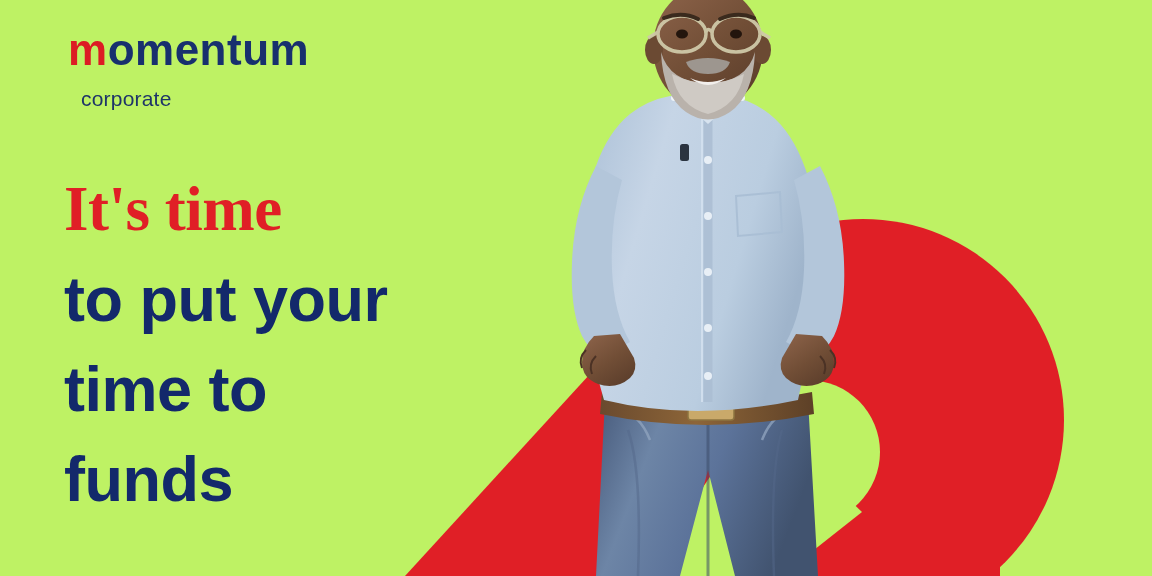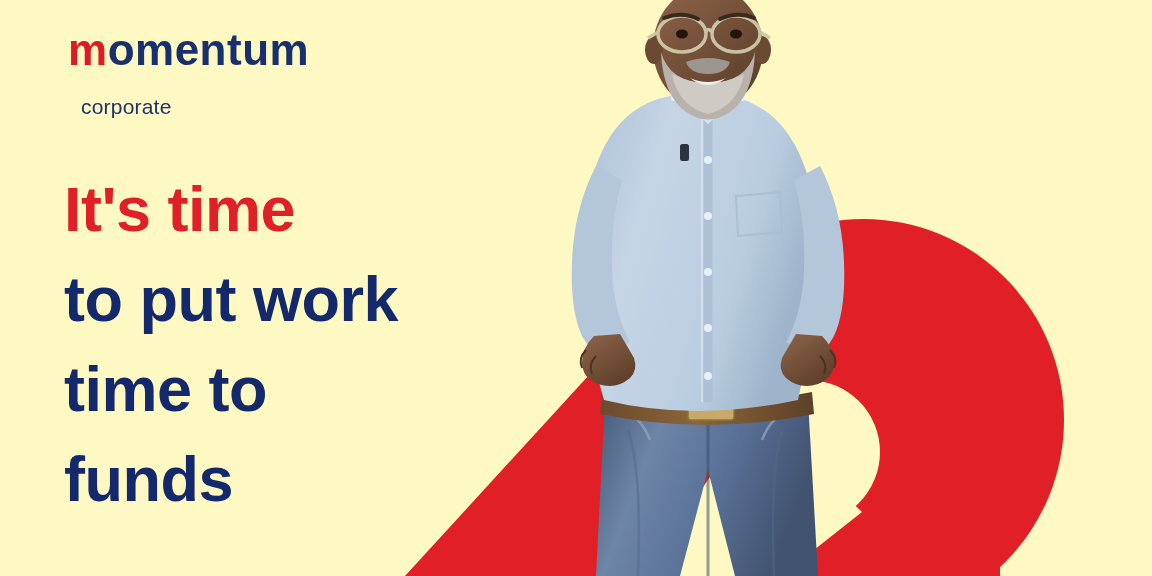--- a/index.html
+++ b/index.html
@@ -9,21 +9,21 @@
     background: #ffffff;
   }
   body {
     font-family: "Liberation Sans", sans-serif;
   }
 
   #slide {
     position: relative;
     width: 1152px;
     height: 576px;
-    background: #fef9c3;
+    background: #bef264;
     overflow: hidden;
   }
 
   
   .brand-device {
     position: absolute;
     left: 0;
     top: 0;
     width: 1152px;
     height: 576px;
@@ -47,21 +47,21 @@
     line-height: 1;
     white-space: nowrap;
   }
   .logo-m {
     color: #DC1C24;
   }
   .logo-rest {
     color: #18306E;
   }
   .logo-sub {
-    margin-top: 24px;
+    margin-top: 16px;
     margin-left: 13px;
     font-size: 21px;
     font-weight: normal;
     letter-spacing: 0.2px;
     color: #1E3468;
     line-height: 1;
   }
 
   
   .headline {
@@ -75,20 +75,21 @@
   .headline-line {
     display: block;
     font-size: 63px;
     font-weight: bold;
     line-height: 1.43;
     letter-spacing: -0.5px;
     white-space: nowrap;
   }
   .headline-line.accent {
     color: #E01F26;
+    font-family: Liberation Serif, serif;
   }
   .headline-line.primary {
     color: #13296B;
   }
 
   
   .presenter {
     position: absolute;
     left: 520px;
     top: 0px;
@@ -230,18 +231,18 @@
     <path d="M200 19 q18 -8 34 -1" stroke="#3a2a1d" stroke-width="4" fill="none" stroke-linecap="round"></path>
   </svg>
 
   <div class="logo-block">
     <div class="logo-wordmark"><span class="logo-m">m</span><span class="logo-rest">omentum</span></div>
     <div class="logo-sub">corporate</div>
   </div>
 
   <div class="headline">
     <span class="headline-line accent">It's time</span>
-    <span class="headline-line primary">to put work</span>
+    <span class="headline-line primary">to put your</span>
     <span class="headline-line primary">time to</span>
     <span class="headline-line primary">funds</span>
   </div>
 
 </div>
 
 </body></html>

